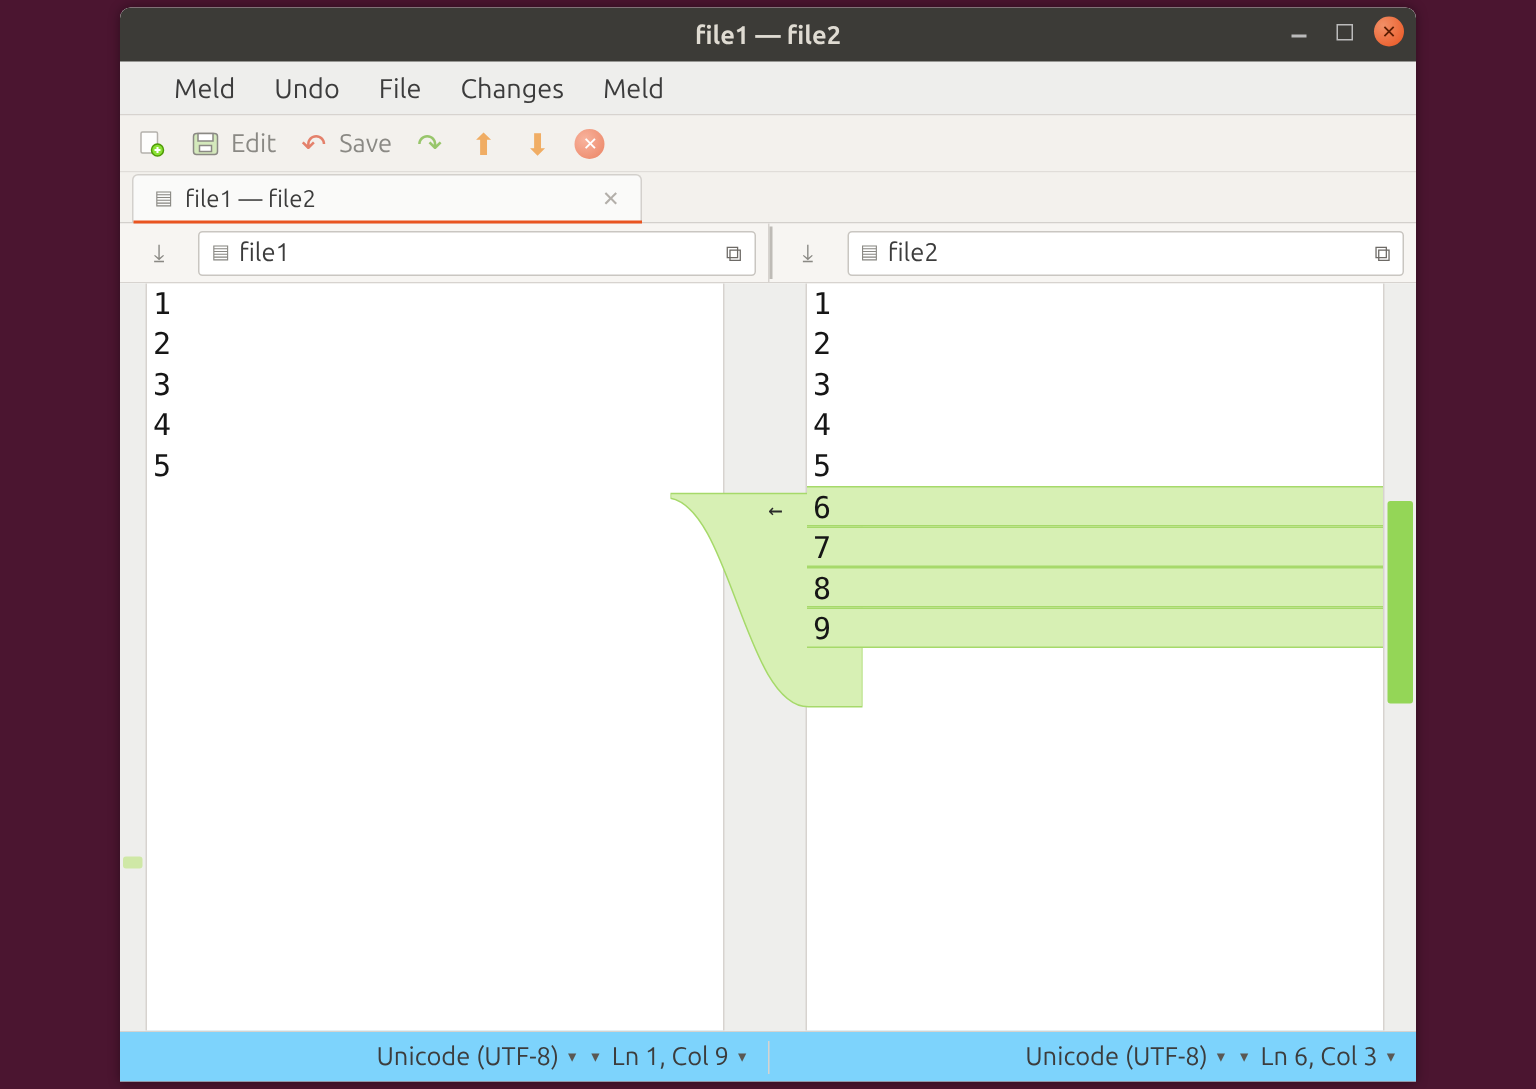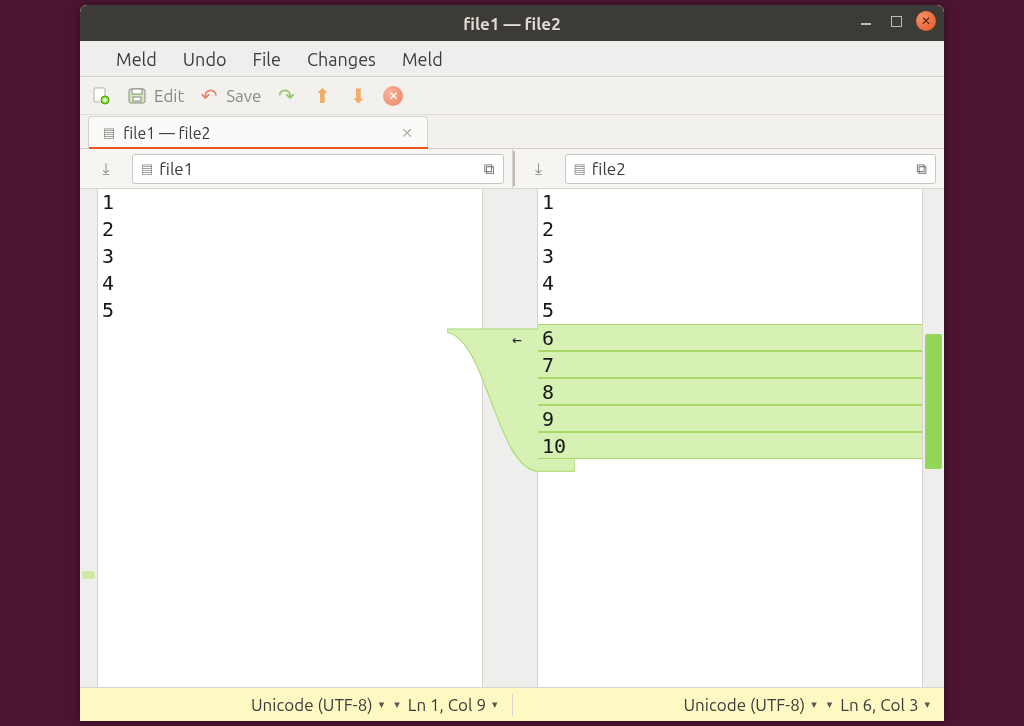--- a/index.html
+++ b/index.html
@@ -60,21 +60,21 @@
   .gutter-hint { position:absolute; left:2px; right:2px; bottom:108px; height:8px; background:#cfe8a6; border-radius:2px;}
   .pane-content { flex: 1; position: relative; font-family: "DejaVu Sans Mono","Ubuntu Mono",monospace; font-size: 20px; line-height: 27px; color: #161616; }
   .line { height: 27px; padding-left: 4px; position:relative;}
   .line .caret { position:absolute; left:-30px; width:18px; top:5px; height:18px; display:flex;align-items:center;justify-content:center;color:#2a2a2a;font-size:16px;}
   .added-block { background: #d7f0b4; border-top:1px solid #a6d96a; border-bottom:1px solid #a6d96a; }
 
   
   .middle { width: 56px; background: #eeeeec; position: relative; border-left:1px solid #d7d3cf; border-right:1px solid #d7d3cf;}
 
   
-  .statusbar { height: 34px; background: #fef9c3; border-top: 1px solid #d7d3cf; display: flex; align-items: center; font-size: 17px; color: #3c3c3c; }
+  .statusbar { height: 34px; background: #7dd3fc; border-top: 1px solid #d7d3cf; display: flex; align-items: center; font-size: 17px; color: #3c3c3c; }
   .status-half { flex: 1; display: flex; align-items: center; justify-content: flex-end; gap: 8px; padding: 0 14px 0 0;}
   .status-seg { display: flex; align-items: center; gap: 4px; }
   .dd-caret { font-size: 11px; color: #5a5854; margin-left:2px;}
   .status-sep { width: 1px; height: 22px; background: #d7d3cf; }
 
   svg.link { position:absolute; left:-36px; top:0; width: 128px; height: 100%; pointer-events:none;}
 </style>
 </head>
 <body>
 
@@ -193,21 +193,20 @@
       <div class="pane-content" id="right-lines">
           <div class="line">1</div>
           <div class="line">2</div>
           <div class="line">3</div>
           <div class="line">4</div>
           <div class="line">5</div>
           <div class="line added-block">6<span class="caret">←</span></div>
           <div class="line added-block">7</div>
           <div class="line added-block">8</div>
           <div class="line added-block">9</div>
-          <div class="line added-block">10</div>
         </div>
     </div>
 
     <div class="scroll-right">
       <div class="added-mark"></div>
     </div>
   </div>
 
   <div class="statusbar">
     <div class="status-half">

